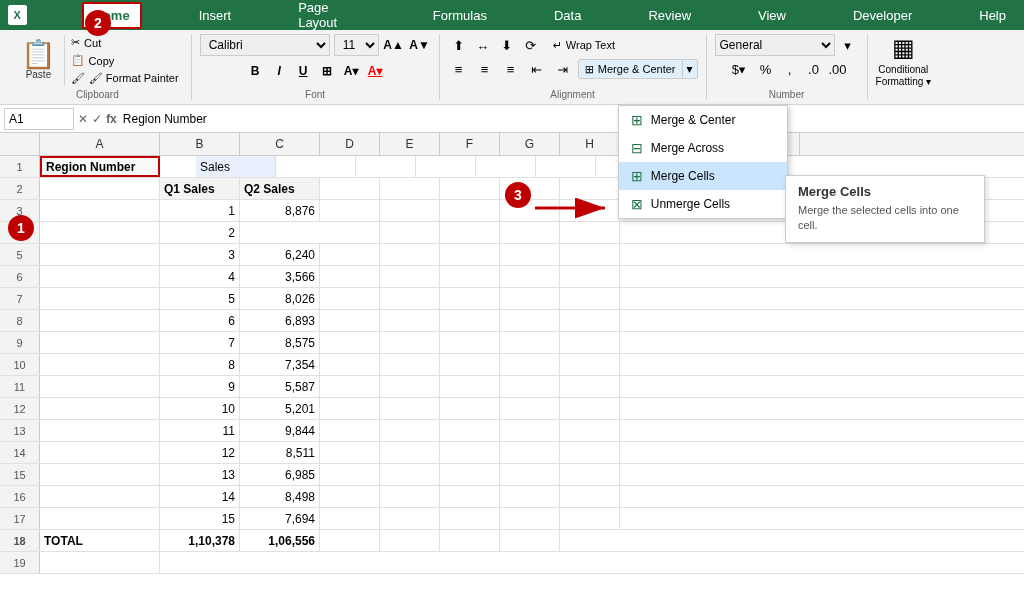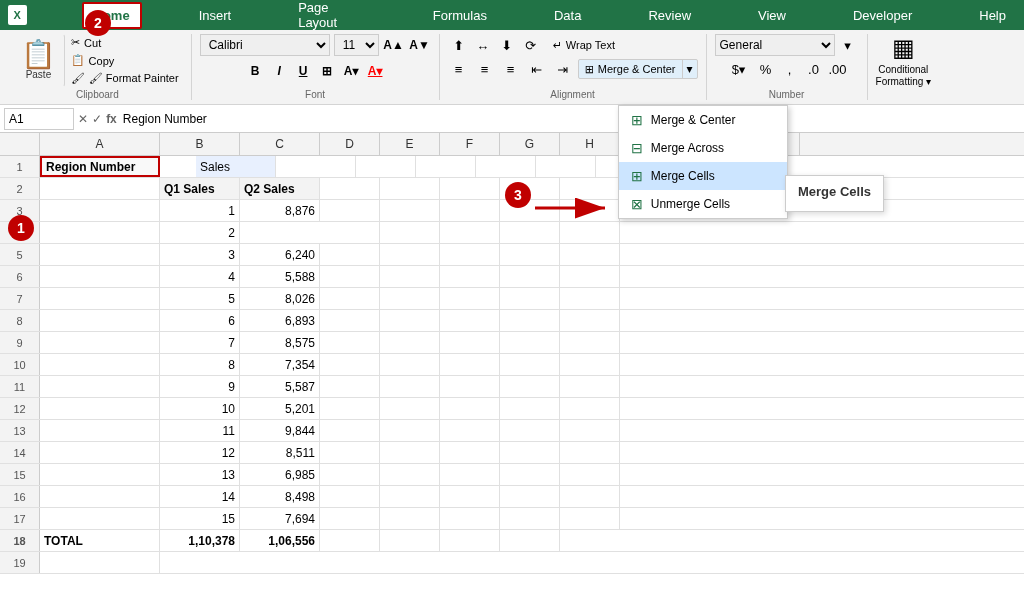--- a/index.html
+++ b/index.html
@@ -307,21 +307,21 @@
     <div class="cell" style="width:60px;"></div>
     <div class="cell" style="width:60px;"></div>
     <div class="cell" style="width:60px;"></div>
     <div class="cell" style="width:60px;"></div>
     <div class="cell" style="width:60px;"></div>
   </div>
         <div class="sheet-row">
     <div class="row-num">6</div>
     <div class="cell" style="width:120px;"></div>
     <div class="cell right" style="width:80px;">4</div>
-    <div class="cell right" style="width:80px;">5,588</div>
+    <div class="cell right" style="width:80px;">3,566</div>
     <div class="cell" style="width:60px;"></div>
     <div class="cell" style="width:60px;"></div>
     <div class="cell" style="width:60px;"></div>
     <div class="cell" style="width:60px;"></div>
     <div class="cell" style="width:60px;"></div>
   </div>
         <div class="sheet-row">
     <div class="row-num">7</div>
     <div class="cell" style="width:120px;"></div>
     <div class="cell right" style="width:80px;">5</div>
@@ -476,20 +476,21 @@
       <span>Merge Cells</span>
     </div>
     <div class="dropdown-item">
       <span class="icon">⊠</span>
       <span>Unmerge Cells</span>
     </div>
   </div>
 
   <div class="tooltip-box">
     <div class="tooltip-title">Merge Cells</div>
+    <div class="tooltip-desc">Merge the selected cells into one cell.</div>
   </div>
 
   <div class="arrow-indicator">
     <svg width="80" height="30">
       <defs>
         <marker id="arrowhead" markerWidth="10" markerHeight="7" refX="10" refY="3.5" orient="auto">
           <polygon points="0 0, 10 3.5, 0 7" fill="#c00000"></polygon>
         </marker>
       </defs>
       <line x1="0" y1="15" x2="70" y2="15" stroke="#c00000" stroke-width="3" marker-end="url(#arrowhead)"></line>

